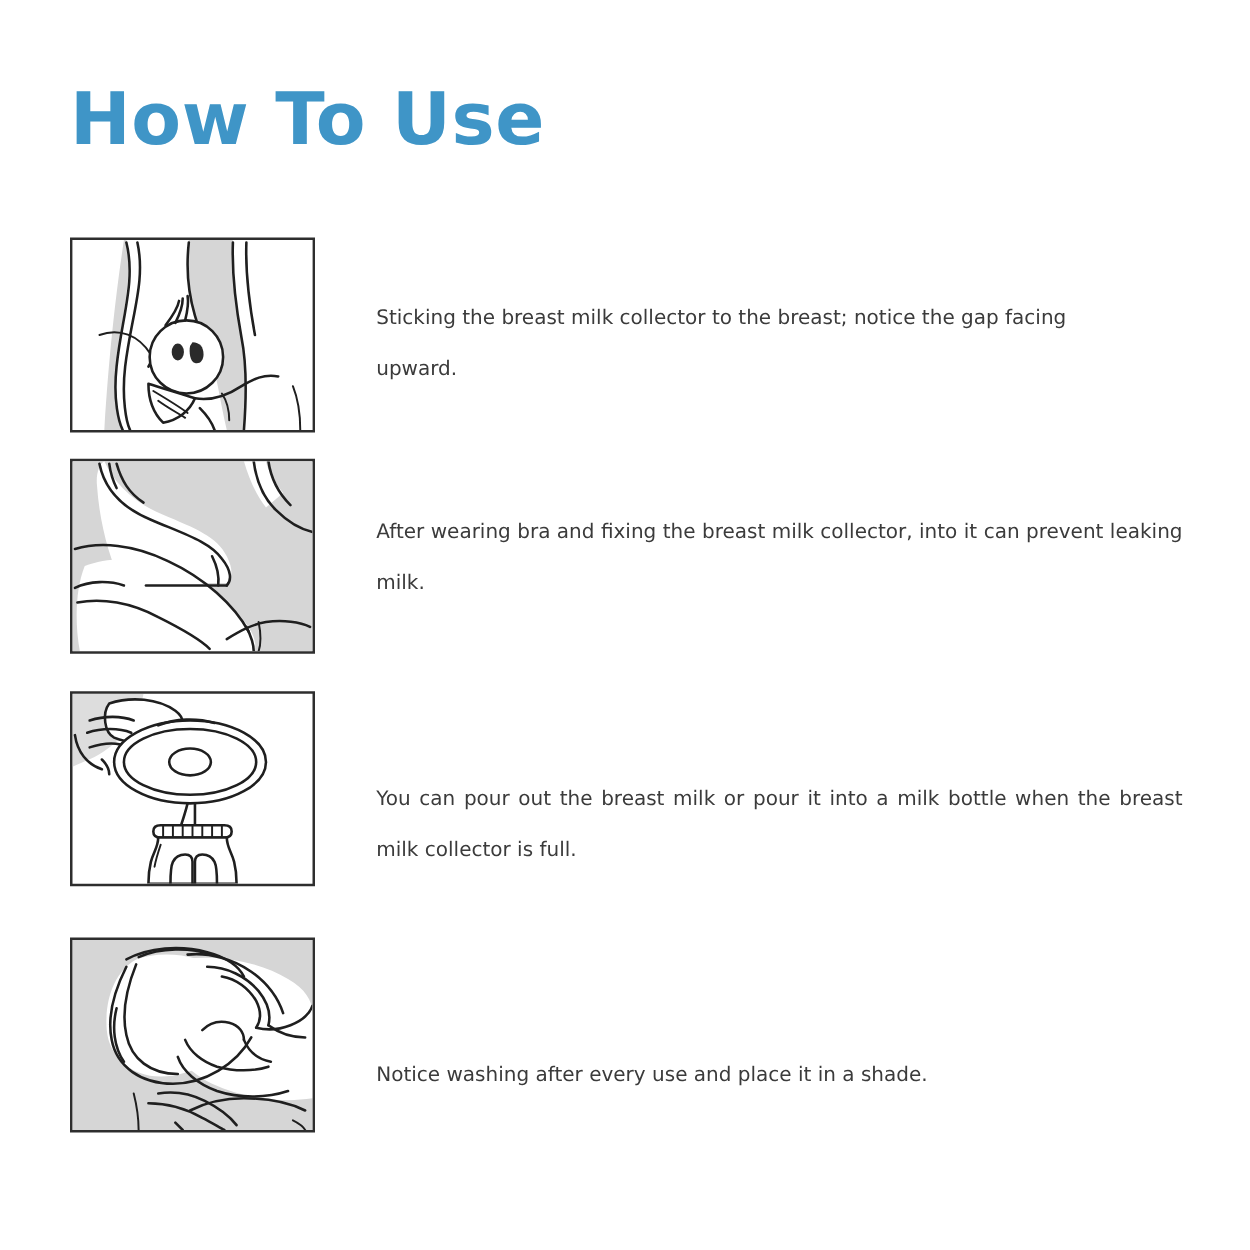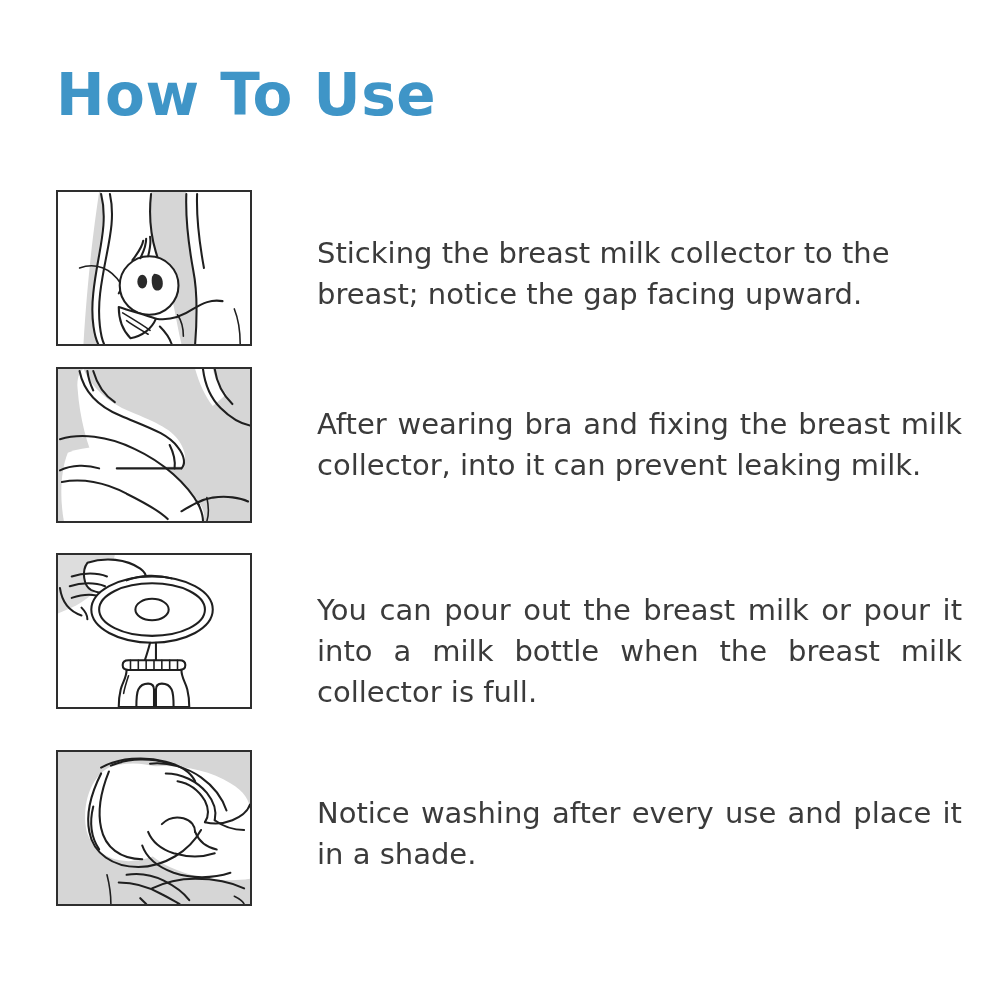--- a/index.html
+++ b/index.html
@@ -51,44 +51,43 @@
   .panel svg {
     display: block;
     width: 100%;
     height: 100%;
   }
   .caption {
     position: absolute;
     left: 301px;
     width: 645px;
     font-family: "DejaVu Sans", sans-serif;
-    font-size: 29px;
+    font-size: 16px;
     line-height: 41px;
     color: #3b3b3b;
     box-sizing: border-box;
-    margin-left: 16px;
   }
   .caption.justify {
     text-align: justify;
     text-align-last: left;
   }
   .caption.plain {
     text-align: left;
     width: 600px;
   }
 
   
   #step-1 .panel   { top: 190px; }
   #step-1 .caption { top: 233px; }
   #step-2 .panel   { top: 367px; }
   #step-2 .caption { top: 404px; }
   #step-3 .panel   { top: 553px; }
-  #step-3 .caption { top: 590px; }
+  #step-3 .caption { top: 618px; }
   #step-4 .panel   { top: 750px; }
-  #step-4 .caption { top: 793px; }
+  #step-4 .caption { top: 839px; }
 
   .ln { fill: none; stroke: #1f1f1f; stroke-width: 2.1; stroke-linecap: round; stroke-linejoin: round; }
   .ln-thin { fill: none; stroke: #1f1f1f; stroke-width: 1.6; stroke-linecap: round; stroke-linejoin: round; }
   .sh { fill: #d6d6d6; stroke: none; }
   .sh2 { fill: #dddddd; stroke: none; }
   .wht { fill: #ffffff; stroke: #1f1f1f; stroke-width: 2.1; stroke-linejoin: round; stroke-linecap: round; }
 </style>
 </head>
 <body>
 

